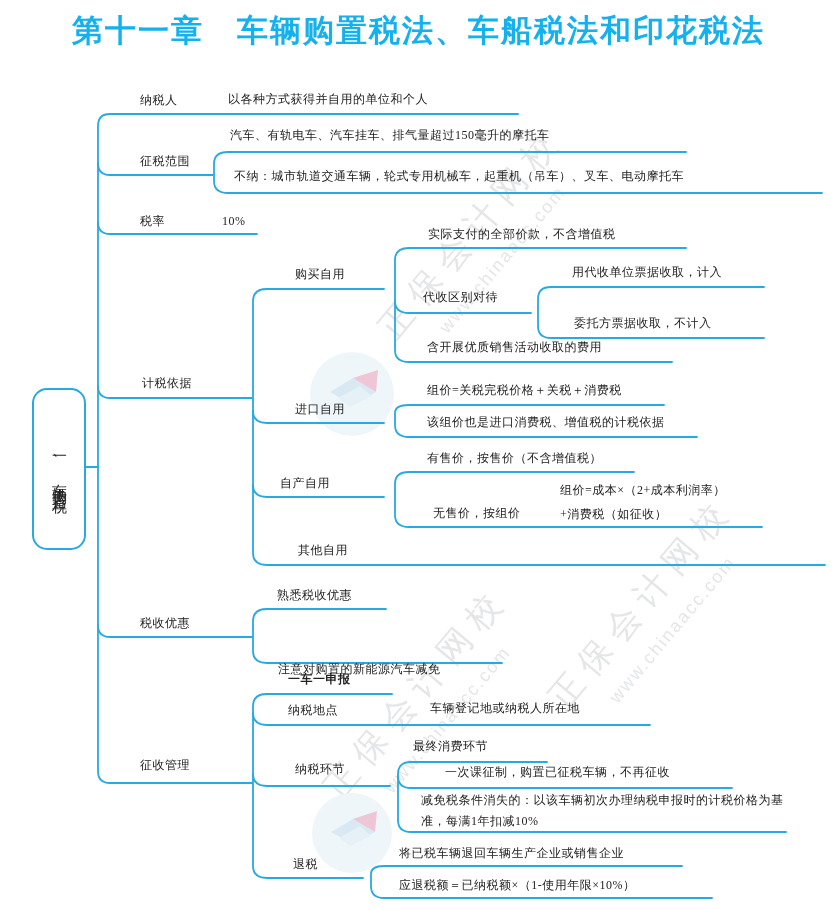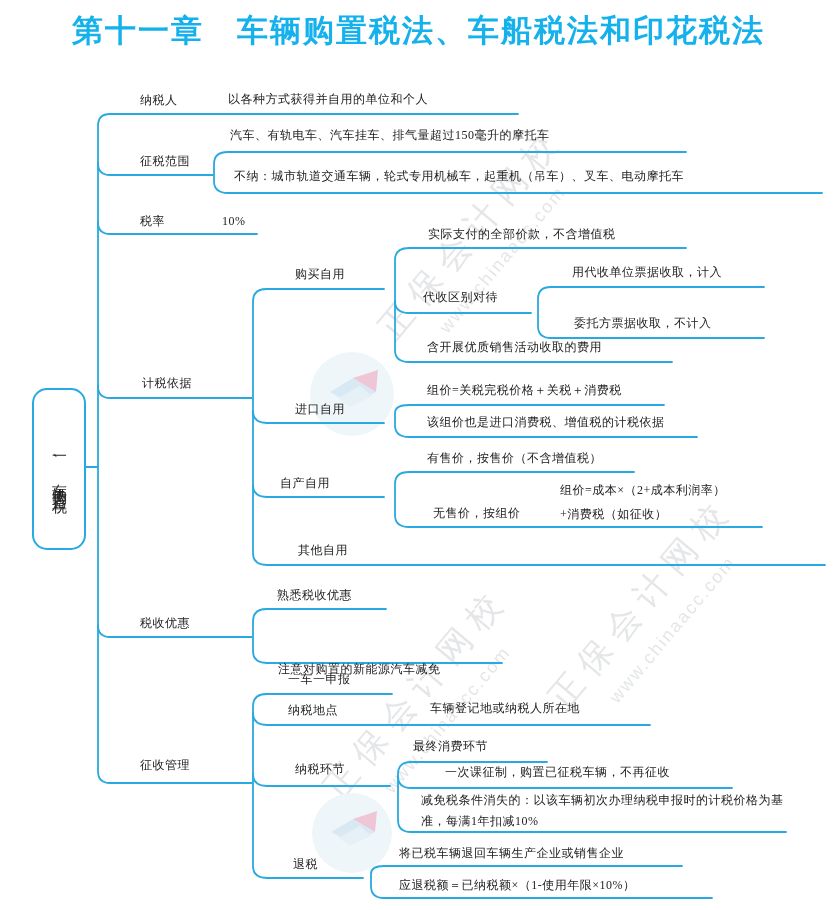--- a/index.html
+++ b/index.html
@@ -169,21 +169,21 @@
   <div class="t wrap2" style="left:560px;top:478px;">组价=成本×（2+成本利润率）
 +消费税（如征收）</div>
 
   <div class="t" style="left:298px;top:542px;">其他自用</div>
 
   <div class="t" style="left:140px;top:615px;">税收优惠</div>
   <div class="t" style="left:277px;top:587px;">熟悉税收优惠</div>
   <div class="t" style="left:278px;top:639px;margin-top:22px;">注意对购置的新能源汽车减免</div>
 
   <div class="t" style="left:140px;top:757px;">征收管理</div>
-  <div class="t" style="left:288px;top:671px;">一车一申报</div>
+  <div class="t" style="left:288px;top:671px;font-weight:bold;">一车一申报</div>
 
   <div class="t" style="left:288px;top:702px;">纳税地点</div>
   <div class="t" style="left:430px;top:700px;">车辆登记地或纳税人所在地</div>
 
   <div class="t" style="left:295px;top:761px;">纳税环节</div>
   <div class="t" style="left:413px;top:738px;">最终消费环节</div>
   <div class="t" style="left:421px;top:764px;margin-left:24px;">一次课征制，购置已征税车辆，不再征收</div>
   <div class="t wrap3" style="left:421px;top:790px;">减免税条件消失的：以该车辆初次办理纳税申报时的计税价格为基准，每满1年扣减10%</div>
 
   <div class="t" style="left:293px;top:856px;">退税</div>

